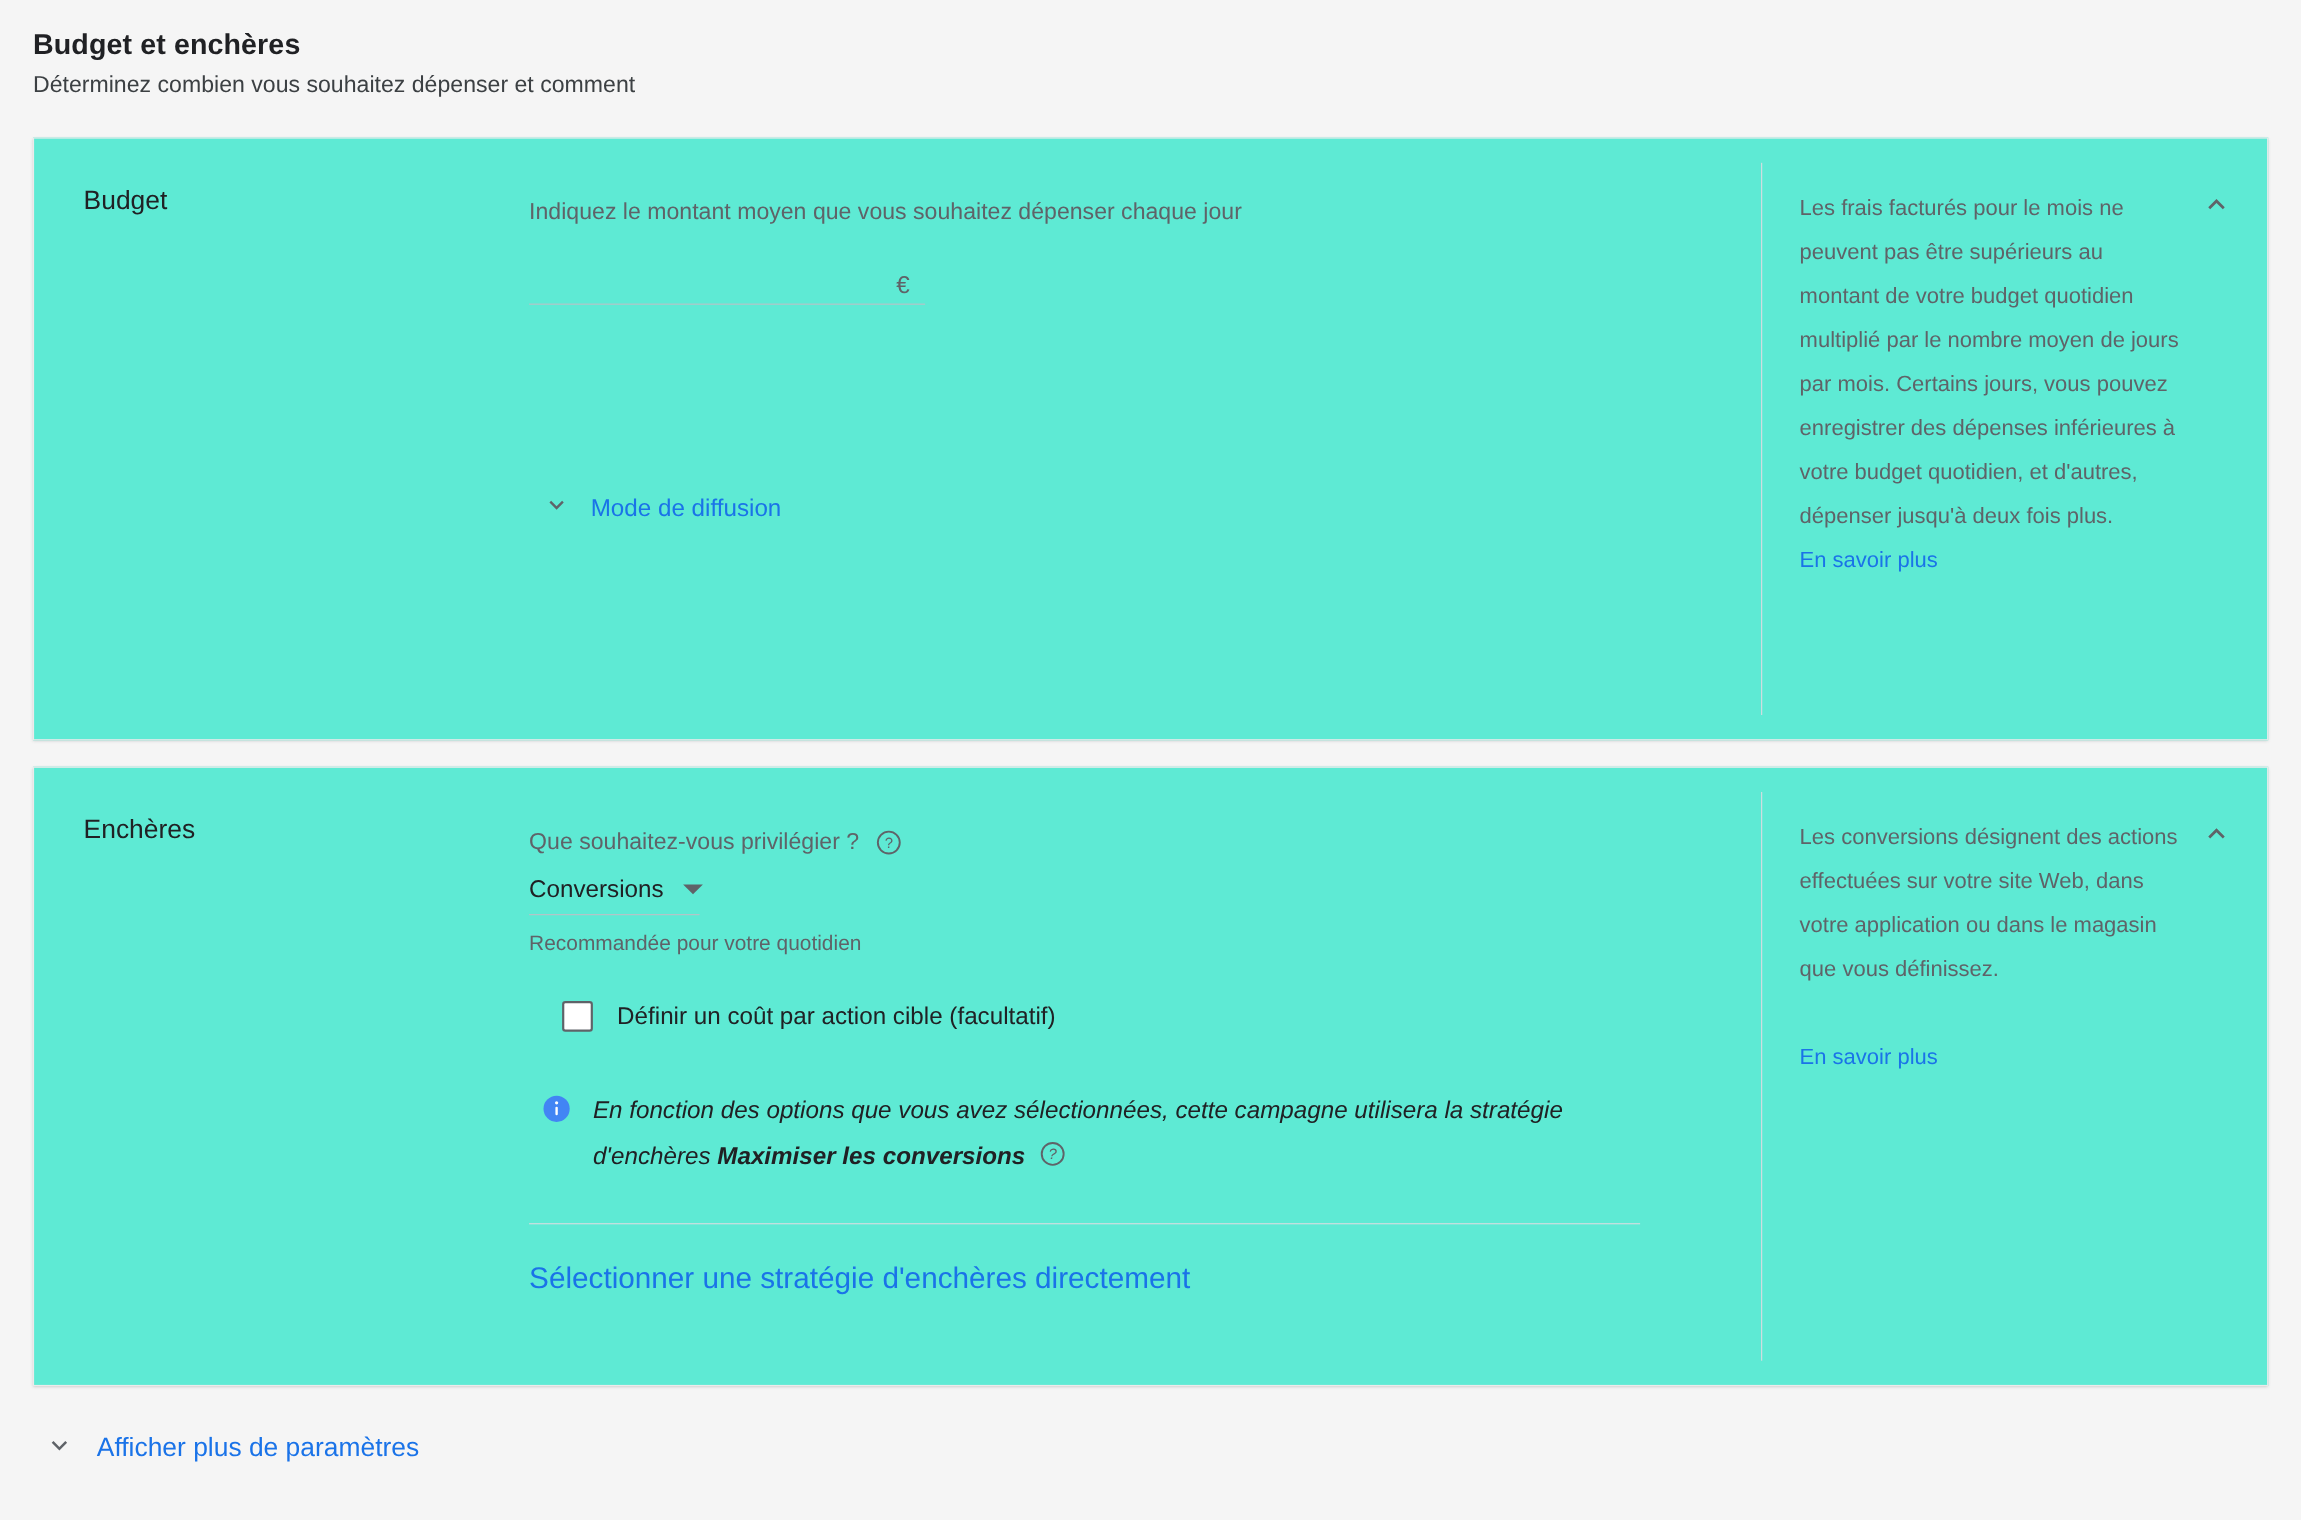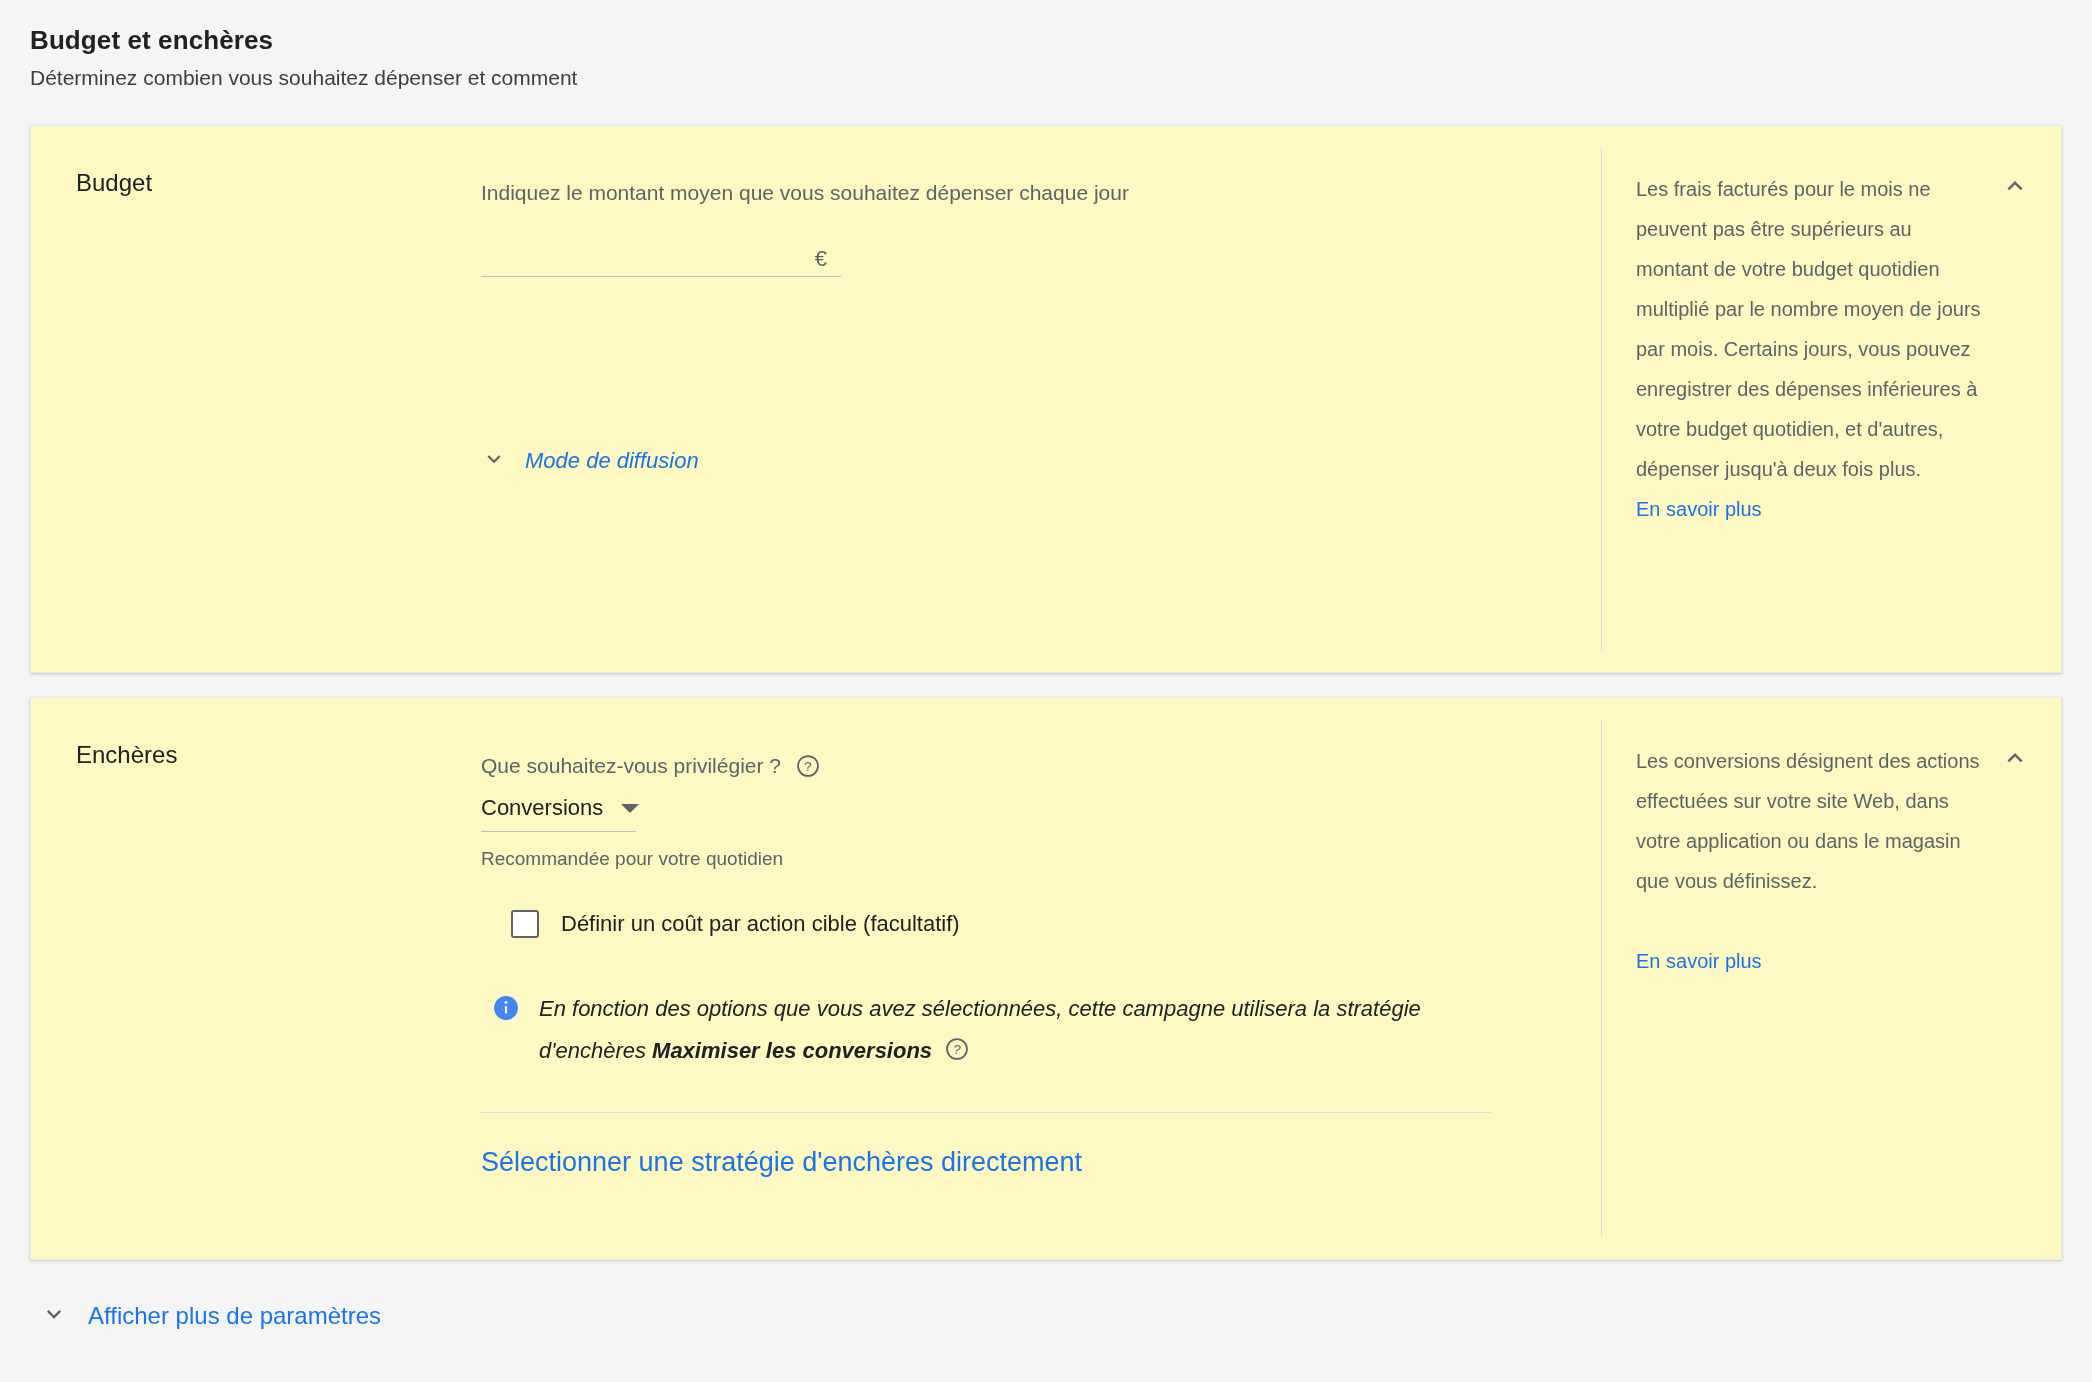--- a/index.html
+++ b/index.html
@@ -30,21 +30,21 @@
     font-size: 21px;
     font-weight: 400;
     color: #3c4043;
     margin: 0;
   }
 
   
   .card {
     position: relative;
     margin: 0 30px 0 30px;
-    background: #fef9c3;
+    background: #5eead4;
     border: 1px solid #ebebeb;
     box-shadow: 0 1px 3px rgba(60,64,67,.16), 0 1px 2px rgba(60,64,67,.10);
     display: flex;
     flex-direction: row;
   }
   .card + .card { margin-top: 24px; }
   #card-budget  { margin-top: 35px; height: 548px; }
   #card-bidding { height: 563px; }
 
   
@@ -144,23 +144,22 @@
   }
   .link-row .chev { margin-right: 18px; display:block; }
   .link-row .link-text {
     font-size: 22px;
     color: #1a73e8;
     font-weight: 400;
   }
 
   #mode-diffusion-row {
     position: absolute;
-    left: 0;
+    left: 12px;
     top: 320px;
-    font-style: italic;
   }
 
   
   .bid-question {
     display: flex;
     align-items: center;
     margin-bottom: 16px;
   }
   .bid-question .q-text {
     font-size: 21px;

